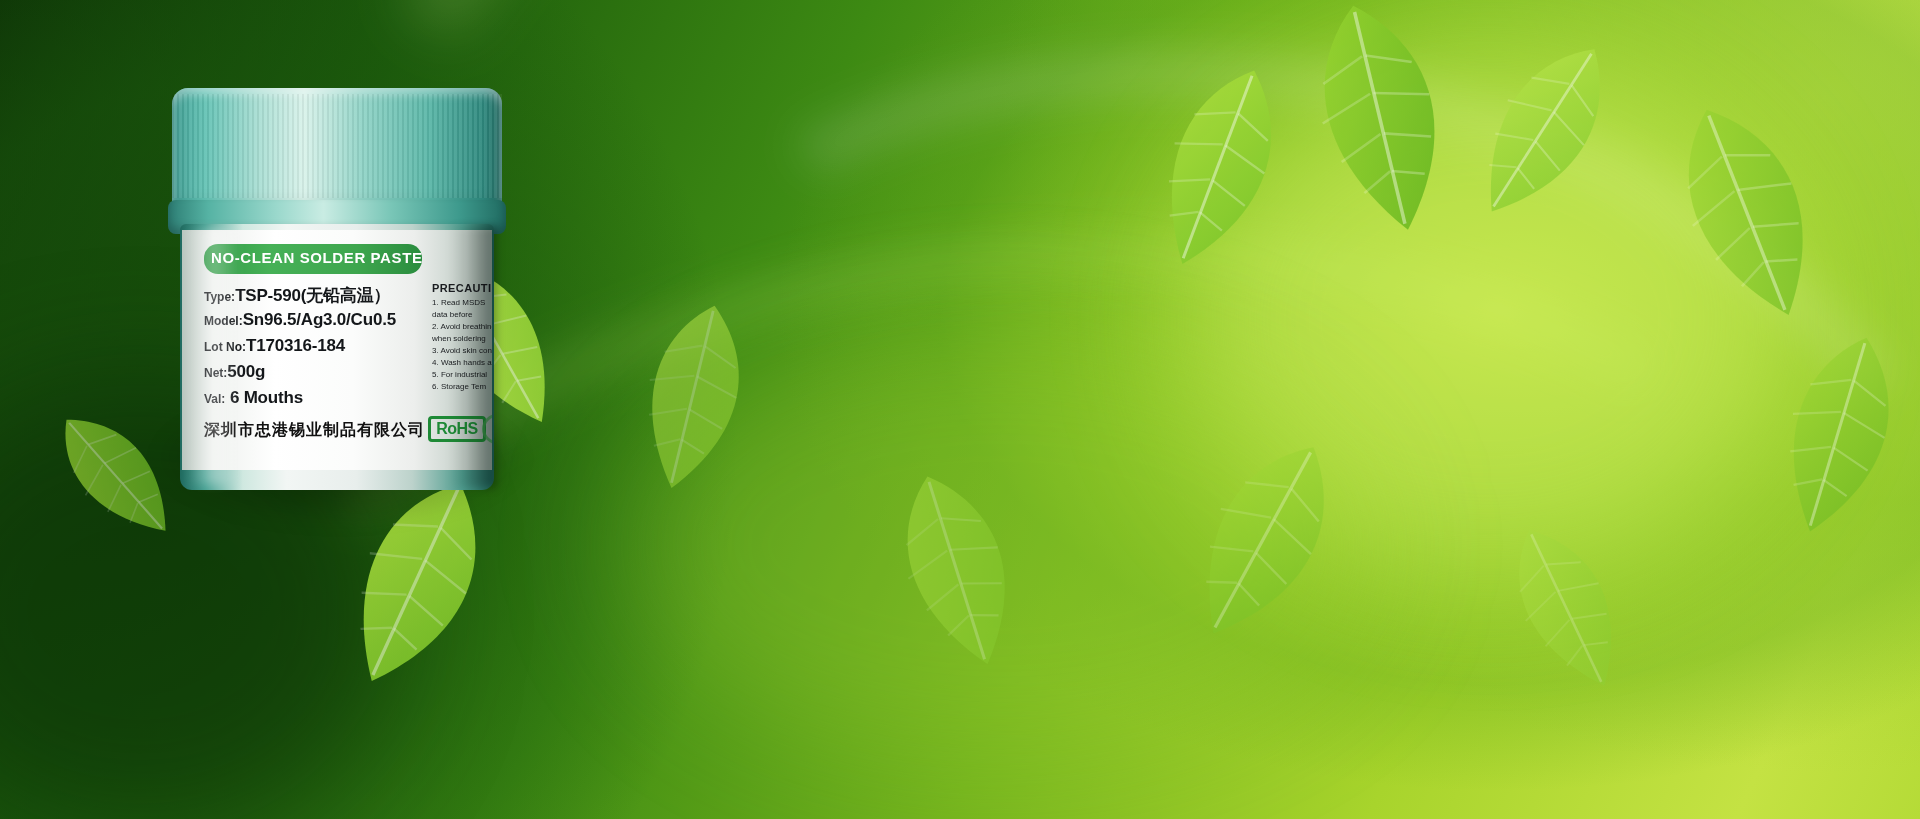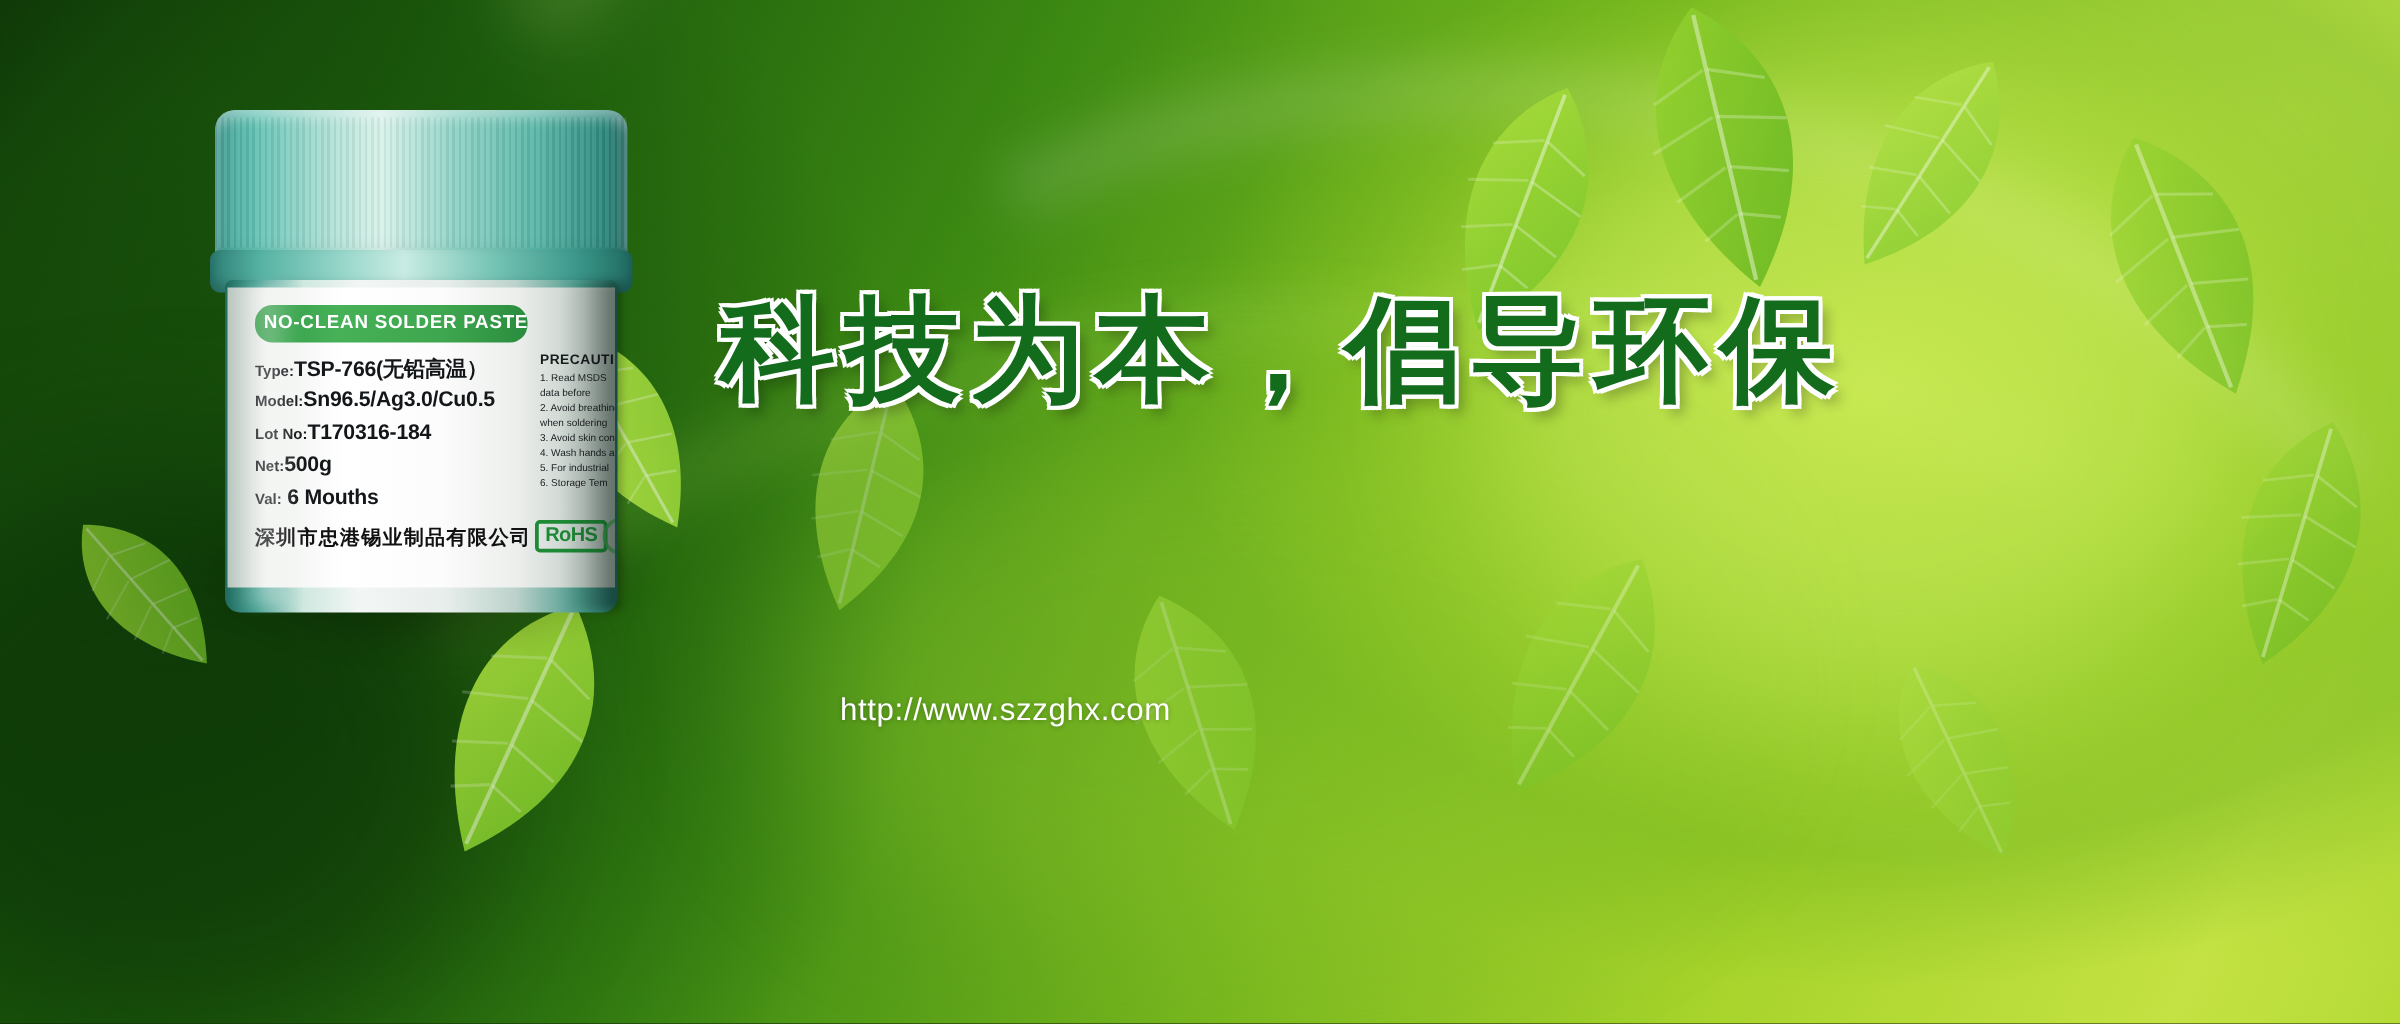--- a/index.html
+++ b/index.html
@@ -289,21 +289,21 @@
     <div class="jar-lid"></div>
     <div class="lid-rim"></div>
     <div class="jar-body"></div>
 
     <div class="jar-label">
       <div class="label-band">
         <span>NO-CLEAN SOLDER PASTE</span>
       </div>
 
       <div class="lbl-line l1">
-        <span class="lbl-key">Type:</span><span class="lbl-val">TSP-766(无铅高温）</span>
+        <span class="lbl-key">Type:</span><span class="lbl-val">TSP-590(无铅高温）</span>
       </div>
       <div class="lbl-line l2">
         <span class="lbl-key">Model:</span><span class="lbl-val">Sn96.5/Ag3.0/Cu0.5</span>
       </div>
       <div class="lbl-line l3">
         <span class="lbl-key">Lot No:</span><span class="lbl-val">T170316-184</span>
       </div>
       <div class="lbl-line l4">
         <span class="lbl-key">Net:</span><span class="lbl-val">500g</span>
       </div>
@@ -328,16 +328,14 @@
         <div class="prec-item">4. Wash hands af</div>
         <div class="prec-item">5. For industrial</div>
         <div class="prec-item">6. Storage Tem</div>
       </div>
     </div>
 
     <div class="jar-gloss"></div>
     <div class="jar-dark"></div>
   </div>
 
-  <div id="headline">科技为本，倡导环保</div>
-  <div id="site-url">http://www.szzghx.com</div>
 
 </div>
 
 </body></html>

